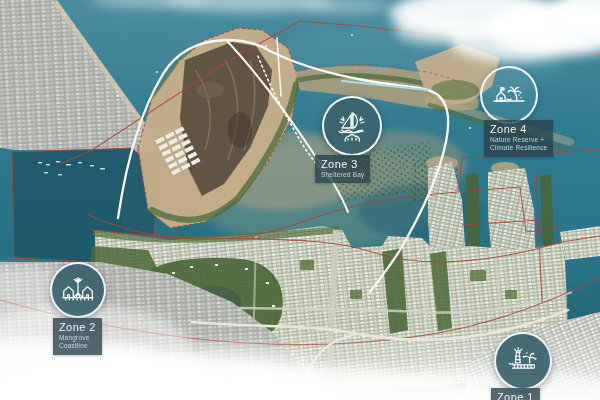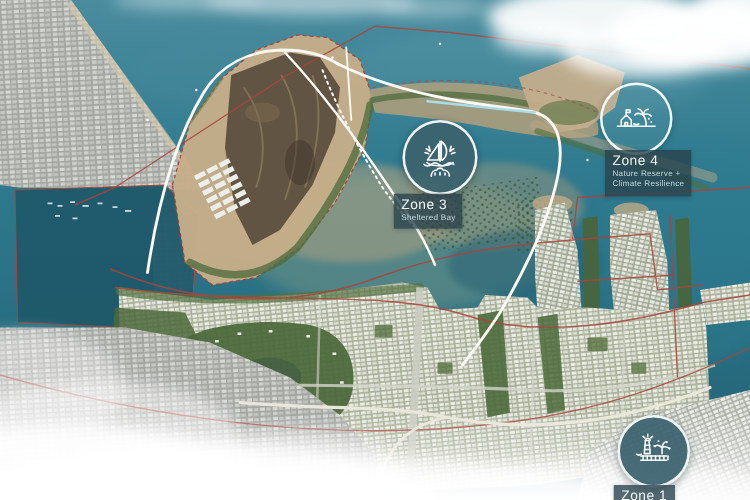--- a/index.html
+++ b/index.html
@@ -309,20 +309,40 @@
         <circle cx="32" cy="22.5" r="0.7" fill="#fbfdfd" stroke="none"></circle>
       </svg>
     </div>
     <div class="zlabel" style="left:4px;top:54px;">
       <div class="zl-title">Zone 4</div>
       <div class="zl-sub">Nature Reserve +</div>
       <div class="zl-sub">Climate Resilience</div>
     </div>
   </div>
 
+  <div class="marker" style="left:50px;top:262px;">
+    <div class="mcircle filled" style="width:56px;height:56px;">
+      <svg width="38" height="38" viewBox="0 0 40 40" stroke="#fbfdfd" stroke-width="1.3" fill="none" stroke-linecap="round" stroke-linejoin="round">
+        <path d="M5 21 l5-4.5 5 4.5 v7 H5 z"></path>
+        <path d="M9 28 v-3 h2 v3"></path>
+        <path d="M25 21 l5-4.5 5 4.5 v7 H25 z"></path>
+        <path d="M29 28 v-3 h2 v3"></path>
+        <path d="M20 12 V23"></path>
+        <path d="M20 12 l-4-3 m4 3 l4-3 m-4 3 V7 m0 5 l-2-4 m2 4 l2-4"></path>
+        <path d="M20 23 l-5 5 m5-5 l-2 5 m2-5 l2 5 m-2-5 l5 5"></path>
+        <path d="M4 28 H36"></path>
+        <path d="M7 28 v2.5 m4-2.5 v2.5 m4-2.5 v2.5 m4-2.5 v2.5 m4-2.5 v2.5 m4-2.5 v2.5 m4-2.5 v2.5 m4-2.5 v2.5"></path>
+      </svg>
+    </div>
+    <div class="zlabel" style="left:3px;top:56px;">
+      <div class="zl-title">Zone 2</div>
+      <div class="zl-sub">Mangrove</div>
+      <div class="zl-sub">Coastline</div>
+    </div>
+  </div>
 
   <div class="marker" style="left:494px;top:332px;">
     <div class="mcircle filled" style="width:58px;height:58px;">
       <svg width="38" height="38" viewBox="0 0 40 40" stroke="#fbfdfd" stroke-width="1.3" fill="none" stroke-linecap="round" stroke-linejoin="round">
         <path d="M13 11 l-1 11 h5 l-1-11 z"></path>
         <path d="M12.6 15 h4.2 M12.3 18.5 h4.6"></path>
         <path d="M13 11 a2 2 0 0 1 4 0"></path>
         <path d="M11 7.5 l1.5 1.2 M19 7.5 l-1.5 1.2 M15 5.8 v1.6"></path>
         <path d="M27 22 v-5"></path>
         <path d="M27 17 c-2.5-2.5 -5-2.5 -6-1 m6 1 c0.5-3.5 2.5-5 4-5 m-4 5 c2.5-1.5 5-0.5 6 1"></path>

